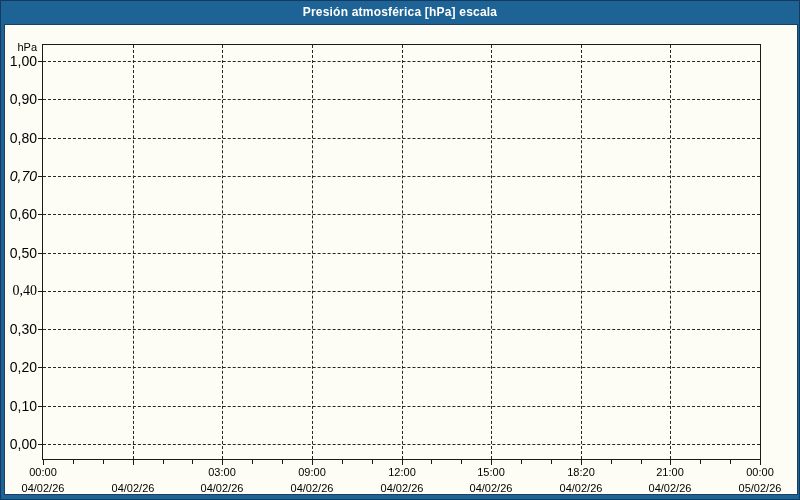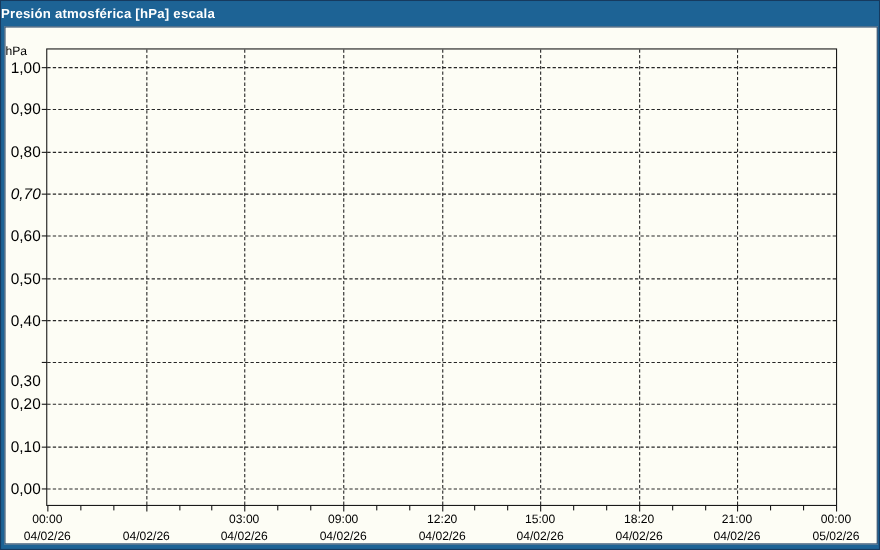--- a/index.html
+++ b/index.html
@@ -15,21 +15,21 @@
     background: #1d6395;
     border: 1px solid #163a5f;
     box-sizing: border-box;
   }
   .titlebar {
     position: absolute; left: 0; top: 0;
     width: 100%; height: 23px;
     background: #1d6395;
     color: #ffffff;
     font-size: 12px; font-weight: bold;
-    text-align: left; line-height: 23px;
+    text-align: center; line-height: 23px;
     letter-spacing: 0.2px;
   }
   .content {
     position: absolute; left: 3px; top: 23px;
     width: 794px; height: 471px;
     background: #fdfdf5;
     border: 1px solid #1c3e63;
     box-sizing: border-box;
     overflow: hidden;
   }
@@ -56,21 +56,21 @@
   }
   .ylabel {
     position: absolute; left: 0; width: 32px; height: 14px;
     font-size: 14px; color: #000000;
     text-align: right; line-height: 14px;
     white-space: nowrap;
   }
   .unit-label {
     position: absolute; left: 0; top: 15px; width: 32px; height: 14px;
     font-size: 11px; color: #000000;
-    line-height: 14px;
+    text-align: right; line-height: 14px;
   }
   .xlabel {
     position: absolute; width: 64px; height: 14px;
     font-size: 11px; color: #000000;
     text-align: center; line-height: 14px;
     white-space: nowrap;
   }
 </style>
 </head>
 <body>
@@ -108,23 +108,23 @@
       <div class="ylabel" style="top: 67px;">0,90</div>
       <div class="ytick" style="left: 33px; top: 113px;"></div>
       <div class="ylabel" style="top: 106px;">0,80</div>
       <div class="ytick" style="left: 33px; top: 151px;"></div>
       <div class="ylabel" style="top: 144px; font-style: italic;">0,70</div>
       <div class="ytick" style="left: 33px; top: 189px;"></div>
       <div class="ylabel" style="top: 182px;">0,60</div>
       <div class="ytick" style="left: 33px; top: 228px;"></div>
       <div class="ylabel" style="top: 221px;">0,50</div>
       <div class="ytick" style="left: 33px; top: 266px;"></div>
-      <div class="ylabel" style="top: 259px;">0,40</div>
+      <div class="ylabel" style="top: 259px; font-family: Liberation Serif, serif;">0,40</div>
       <div class="ytick" style="left: 33px; top: 304px;"></div>
-      <div class="ylabel" style="top: 314px; text-align: right;">0,30</div>
+      <div class="ylabel" style="top: 297px; text-align: right;">0,30</div>
       <div class="ytick" style="left: 33px; top: 342px;"></div>
       <div class="ylabel" style="top: 335px;">0,20</div>
       <div class="ytick" style="left: 33px; top: 381px;"></div>
       <div class="ylabel" style="top: 374px;">0,10</div>
       <div class="ytick" style="left: 33px; top: 419px;"></div>
       <div class="ylabel" style="top: 412px;">0,00</div>
       <div class="xtick" style="left: 38px; top: 435px; height: 5px;"></div>
       <div class="xtick" style="left: 68px; top: 435px; height: 4px;"></div>
       <div class="xtick" style="left: 98px; top: 435px; height: 4px;"></div>
       <div class="xtick" style="left: 128px; top: 435px; height: 5px;"></div>
@@ -150,21 +150,21 @@
       <div class="xtick" style="left: 725px; top: 435px; height: 4px;"></div>
       <div class="xtick" style="left: 755px; top: 435px; height: 5px;"></div>
       <div class="xlabel" style="left: 6px; top: 440px;">00:00</div>
       <div class="xlabel" style="left: 6px; top: 456px;">04/02/26</div>
       <div class="xlabel" style="left: 96px; top: 440px; margin-top: 44px;">03:00</div>
       <div class="xlabel" style="left: 96px; top: 456px;">04/02/26</div>
       <div class="xlabel" style="left: 185px; top: 440px;">03:00</div>
       <div class="xlabel" style="left: 185px; top: 456px;">04/02/26</div>
       <div class="xlabel" style="left: 275px; top: 440px;">09:00</div>
       <div class="xlabel" style="left: 275px; top: 456px;">04/02/26</div>
-      <div class="xlabel" style="left: 365px; top: 440px;">12:20</div>
+      <div class="xlabel" style="left: 365px; top: 440px;">12:00</div>
       <div class="xlabel" style="left: 365px; top: 456px;">04/02/26</div>
       <div class="xlabel" style="left: 454px; top: 440px;">15:00</div>
       <div class="xlabel" style="left: 454px; top: 456px;">04/02/26</div>
       <div class="xlabel" style="left: 544px; top: 440px;">18:20</div>
       <div class="xlabel" style="left: 544px; top: 456px;">04/02/26</div>
       <div class="xlabel" style="left: 633px; top: 440px;">21:00</div>
       <div class="xlabel" style="left: 633px; top: 456px;">04/02/26</div>
       <div class="xlabel" style="left: 723px; top: 440px;">00:00</div>
       <div class="xlabel" style="left: 723px; top: 456px;">05/02/26</div>
     </div>

